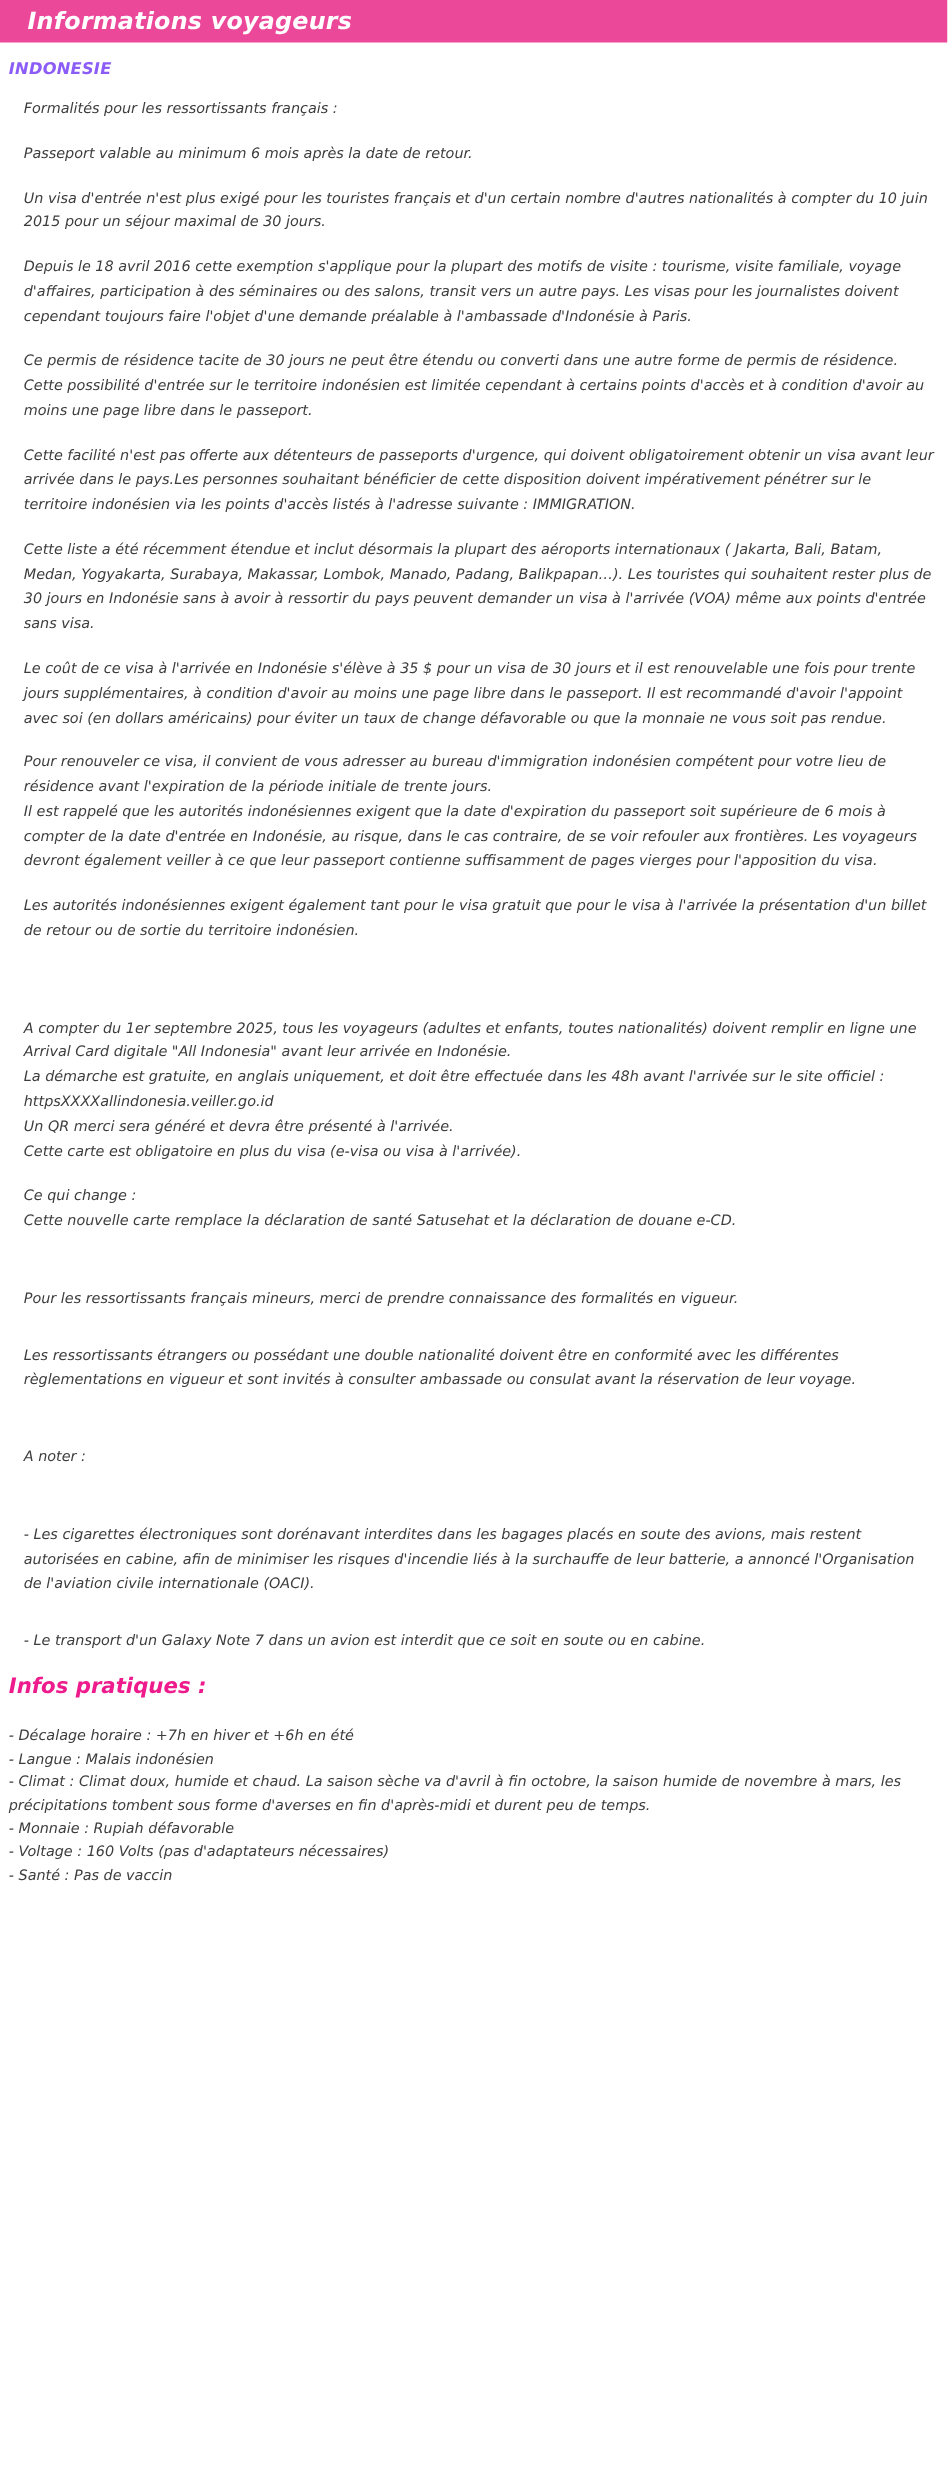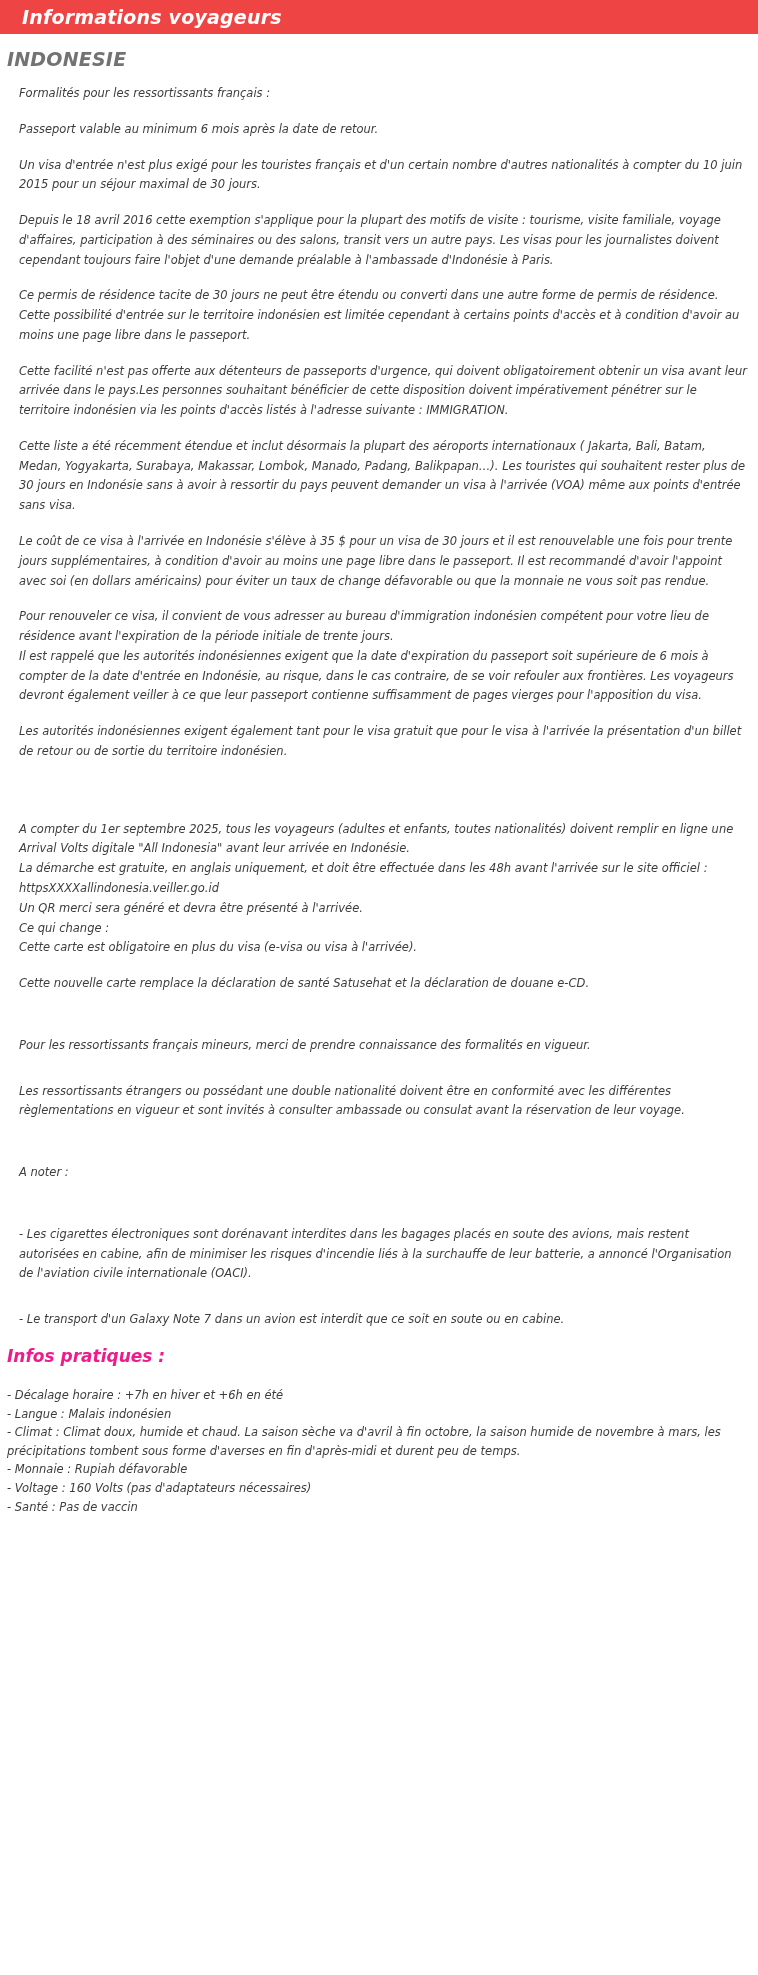--- a/index.html
+++ b/index.html
@@ -12,40 +12,40 @@
     font-family: "DejaVu Sans", sans-serif;
     color: #3b3b3b;
   }
   .page {
     width: 758px;
     min-height: 1975px;
     position: relative;
     background: #ffffff;
   }
   .header-bar {
-    background: #ef4444;
+    background: #ec4899;
     height: 34px;
     display: flex;
     align-items: center;
     padding-left: 22px;
     box-sizing: border-box;
   }
   .header-title {
     color: #ffffff;
     font-size: 19px;
     font-style: italic;
     font-weight: bold;
     letter-spacing: 0.2px;
   }
   .content {
     padding: 8px 10px 0 7px;
   }
   .country-title {
-    color: #737373;
-    font-size: 19px;
+    color: #8b5cf6;
+    font-size: 13px;
     font-style: italic;
     font-weight: bold;
     margin: 6px 0 14px 0;
     letter-spacing: 0.2px;
   }
   .para {
     font-size: 11.5px;
     font-style: italic;
     line-height: 1.72;
     margin: 0 0 16px 12px;
@@ -93,26 +93,26 @@
     <p class="para">Ce permis de résidence tacite de 30 jours ne peut être étendu ou converti dans une autre forme de permis de résidence. Cette possibilité d'entrée sur le territoire indonésien est limitée cependant à certains points d'accès et à condition d'avoir au moins une page libre dans le passeport.</p>
     <p class="para">Cette facilité n'est pas offerte aux détenteurs de passeports d'urgence, qui doivent obligatoirement obtenir un visa avant leur arrivée dans le pays.Les personnes souhaitant bénéficier de cette disposition doivent impérativement pénétrer sur le territoire indonésien via les points d'accès listés à l'adresse suivante : IMMIGRATION.</p>
     <p class="para">Cette liste a été récemment étendue et inclut désormais la plupart des aéroports internationaux ( Jakarta, Bali, Batam, Medan, Yogyakarta, Surabaya, Makassar, Lombok, Manado, Padang, Balikpapan…). Les touristes qui souhaitent rester plus de 30 jours en Indonésie sans à avoir à ressortir du pays peuvent demander un visa à l'arrivée (VOA) même aux points d'entrée sans visa.</p>
     <p class="para">Le coût de ce visa à l'arrivée en Indonésie s'élève à 35 $ pour un visa de 30 jours et il est renouvelable une fois pour trente jours supplémentaires, à condition d'avoir au moins une page libre dans le passeport. Il est recommandé d'avoir l'appoint avec soi (en dollars américains) pour éviter un taux de change défavorable ou que la monnaie ne vous soit pas rendue.</p>
     <p class="para tight">Pour renouveler ce visa, il convient de vous adresser au bureau d'immigration indonésien compétent pour votre lieu de résidence avant l'expiration de la période initiale de trente jours.</p>
     <p class="para">Il est rappelé que les autorités indonésiennes exigent que la date d'expiration du passeport soit supérieure de 6 mois à compter de la date d'entrée en Indonésie, au risque, dans le cas contraire, de se voir refouler aux frontières. Les voyageurs devront également veiller à ce que leur passeport contienne suffisamment de pages vierges pour l'apposition du visa.</p>
     <p class="para">Les autorités indonésiennes exigent également tant pour le visa gratuit que pour le visa à l'arrivée la présentation d'un billet de retour ou de sortie du territoire indonésien.</p>
 
     <div class="spacer-lg"></div>
 
-    <p class="para tight">A compter du 1er septembre 2025, tous les voyageurs (adultes et enfants, toutes nationalités) doivent remplir en ligne une Arrival Volts digitale "All Indonesia" avant leur arrivée en Indonésie.</p>
+    <p class="para tight">A compter du 1er septembre 2025, tous les voyageurs (adultes et enfants, toutes nationalités) doivent remplir en ligne une Arrival Card digitale "All Indonesia" avant leur arrivée en Indonésie.</p>
     <p class="para tight">La démarche est gratuite, en anglais uniquement, et doit être effectuée dans les 48h avant l'arrivée sur le site officiel : httpsXXXXallindonesia.veiller.go.id</p>
     <p class="para tight">Un QR merci sera généré et devra être présenté à l'arrivée.</p>
+    <p class="para">Cette carte est obligatoire en plus du visa (e-visa ou visa à l'arrivée).</p>
+
     <p class="para tight">Ce qui change :</p>
-
-    <p class="para">Cette carte est obligatoire en plus du visa (e-visa ou visa à l'arrivée).</p>
     <p class="para">Cette nouvelle carte remplace la déclaration de santé Satusehat et la déclaration de douane e-CD.</p>
 
     <div class="spacer-md"></div>
 
     <p class="para">Pour les ressortissants français mineurs, merci de prendre connaissance des formalités en vigueur.</p>
 
     <div class="spacer-sm"></div>
 
     <p class="para">Les ressortissants étrangers ou possédant une double nationalité doivent être en conformité avec les différentes règlementations en vigueur et sont invités à consulter ambassade ou consulat avant la réservation de leur voyage.</p>
 

